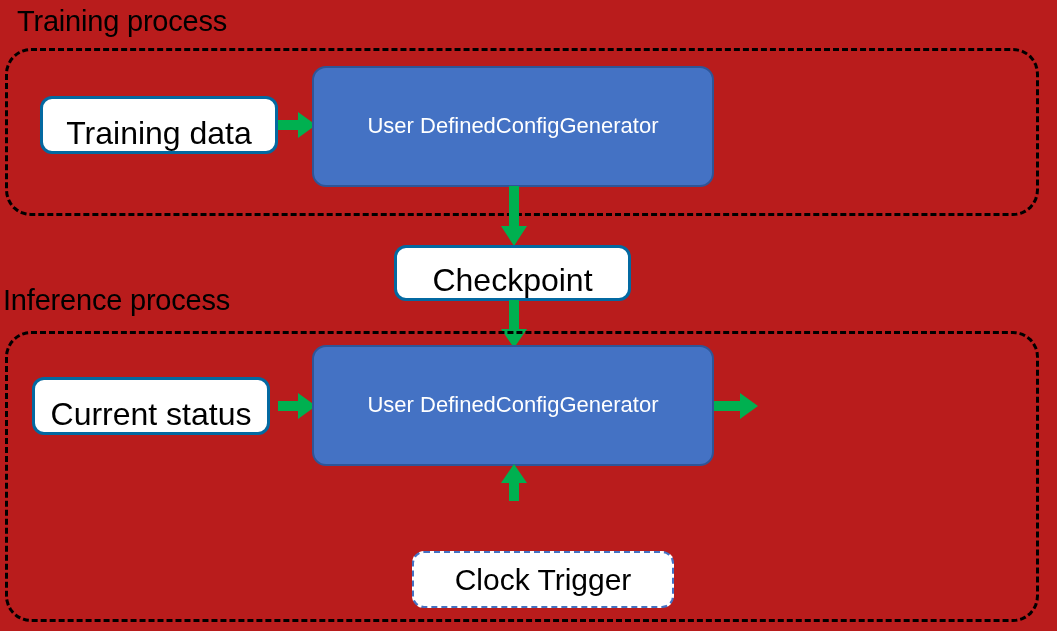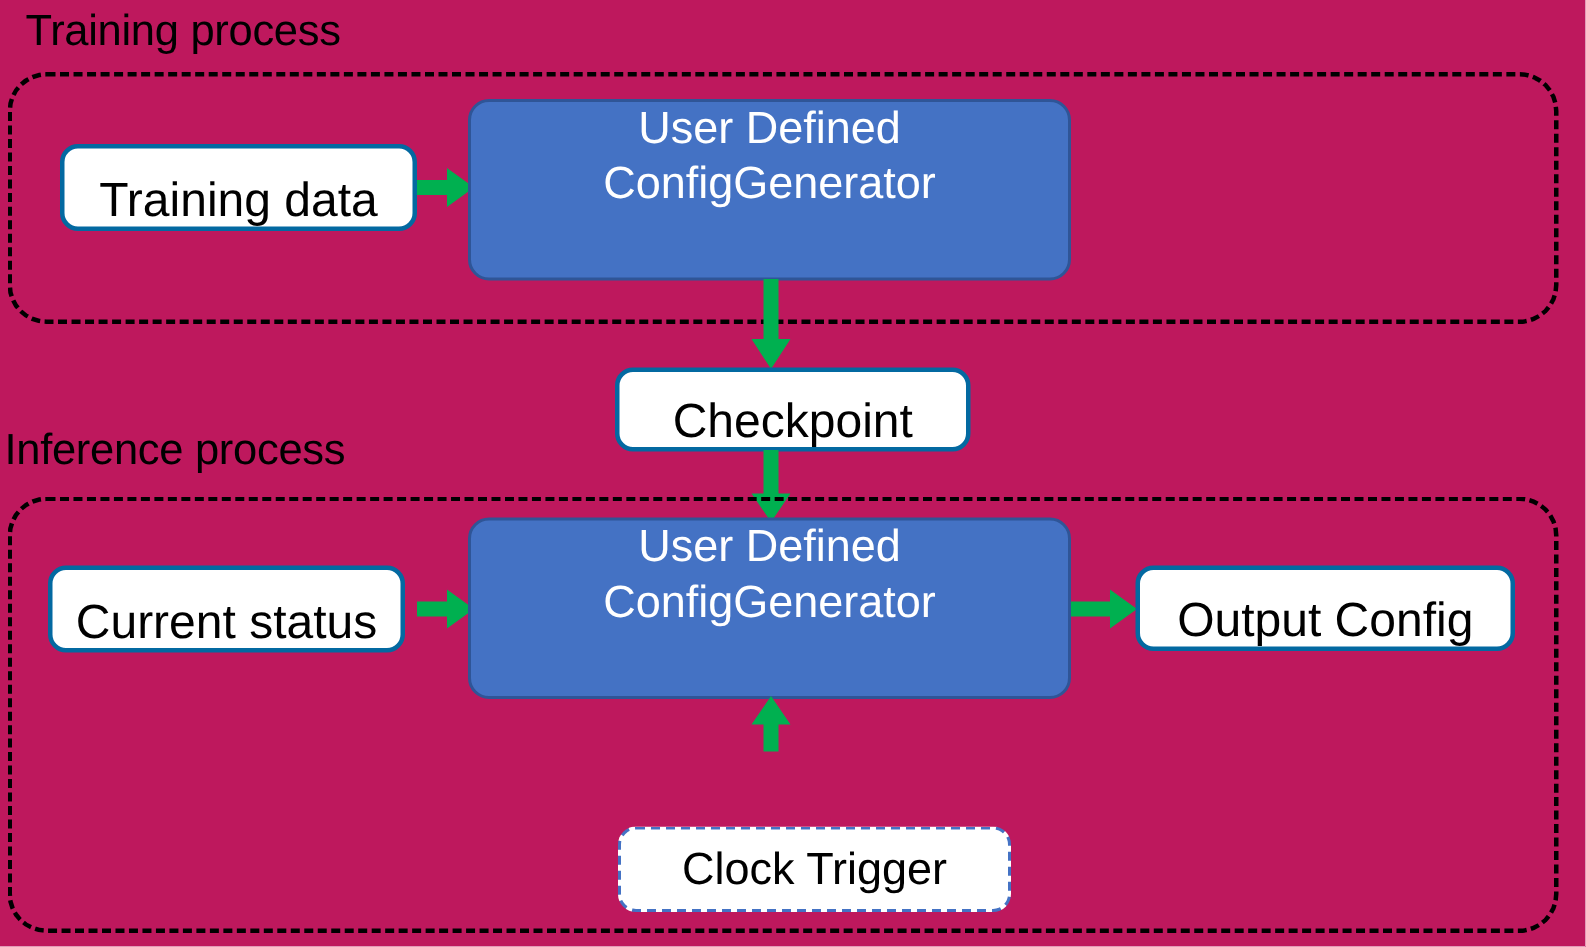--- a/index.html
+++ b/index.html
@@ -5,21 +5,21 @@
 <style>
   html, body {
     margin: 0;
     padding: 0;
     background: #ffffff;
   }
   #canvas {
     position: relative;
     width: 1057px;
     height: 631px;
-    background: #be185d;
+    background: #b91c1c;
     font-family: "Liberation Sans", sans-serif;
     overflow: hidden;
   }
 
   
   .group-box {
     position: absolute;
     border: 3px dashed #000000;
     border-radius: 26px;
     box-sizing: border-box;
@@ -50,27 +50,28 @@
     font-size: 32px;
     line-height: 1.1;
     white-space: nowrap;
   }
 
   
   .node-primary {
     position: absolute;
     box-sizing: border-box;
     display: flex;
-    flex-direction: column;
+    flex-direction: row;
     align-items: center;
+    justify-content: center;
     background: #4472C4;
     border: 2px solid #2F5597;
     border-radius: 14px;
     color: #ffffff;
-    font-size: 30px;
+    font-size: 22px;
     line-height: 1.22;
     white-space: nowrap;
   }
   .node-primary .line { display: block; }
 
   
   .node-trigger {
     position: absolute;
     box-sizing: border-box;
     display: flex;
@@ -115,21 +116,21 @@
     <span class="line">User Defined</span>
     <span class="line">ConfigGenerator</span>
   </div>
 
   <div class="arrow" style="left:496px; top:186px;">
     <svg width="36" height="62" viewBox="0 0 36 62" aria-hidden="true">
       <path d="M13,0 L23,0 L23,40 L31,40 L18,60 L5,40 L13,40 Z" fill="#00B050"></path>
     </svg>
   </div>
 
-  <div class="node" style="left:394px; top:245px; width:237px; height:56px;margin-left:16px;">
+  <div class="node" style="left:394px; top:245px; width:237px; height:56px;">
     <span>Checkpoint</span>
   </div>
 
   <div class="arrow" style="left:496px; top:300px;">
     <svg width="36" height="50" viewBox="0 0 36 50" aria-hidden="true">
       <path d="M13,0 L23,0 L23,29 L31,29 L18,48 L5,29 L13,29 Z" fill="#00B050"></path>
     </svg>
   </div>
 
   <div class="group-caption" style="left:3px; top:286px;">Inference process</div>
@@ -150,23 +151,20 @@
     <span class="line">User Defined</span>
     <span class="line">ConfigGenerator</span>
   </div>
 
   <div class="arrow" style="left:714px; top:388px;">
     <svg width="46" height="36" viewBox="0 0 46 36" aria-hidden="true">
       <path d="M0,13 L26,13 L26,5 L44,18 L26,31 L26,23 L0,23 Z" fill="#00B050"></path>
     </svg>
   </div>
 
-  <div class="node" style="left:757px; top:377px; width:253px; height:57px;">
-    <span>Output Config</span>
-  </div>
 
   <div class="arrow" style="left:496px; top:464px;">
     <svg width="36" height="38" viewBox="0 0 36 38" aria-hidden="true">
       <path d="M18,0 L31,19 L23,19 L23,37 L13,37 L13,19 L5,19 Z" fill="#00B050"></path>
     </svg>
   </div>
 
 
   <div class="node-trigger front" style="left:412px; top:551px; width:262px; height:57px; z-index:2;">
     <span>Clock Trigger</span>

